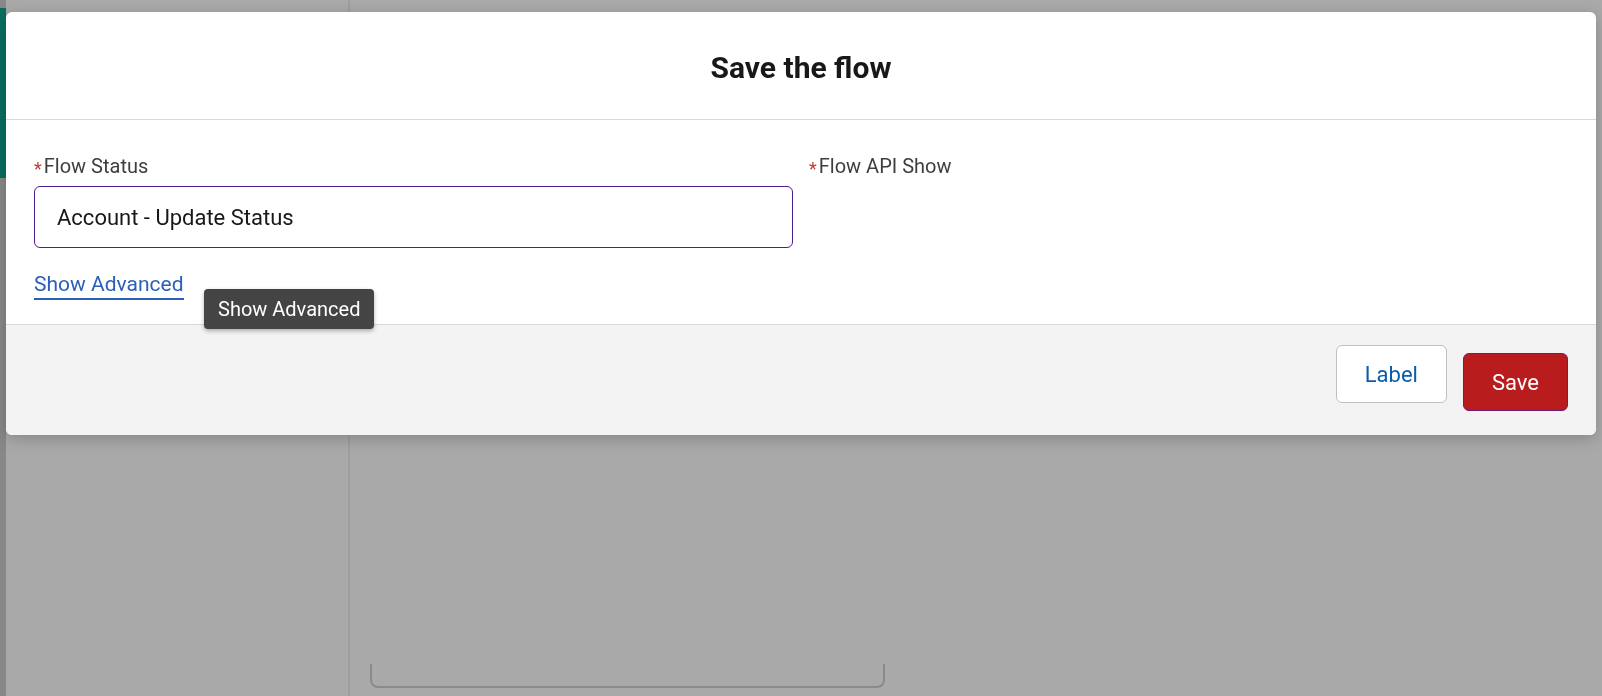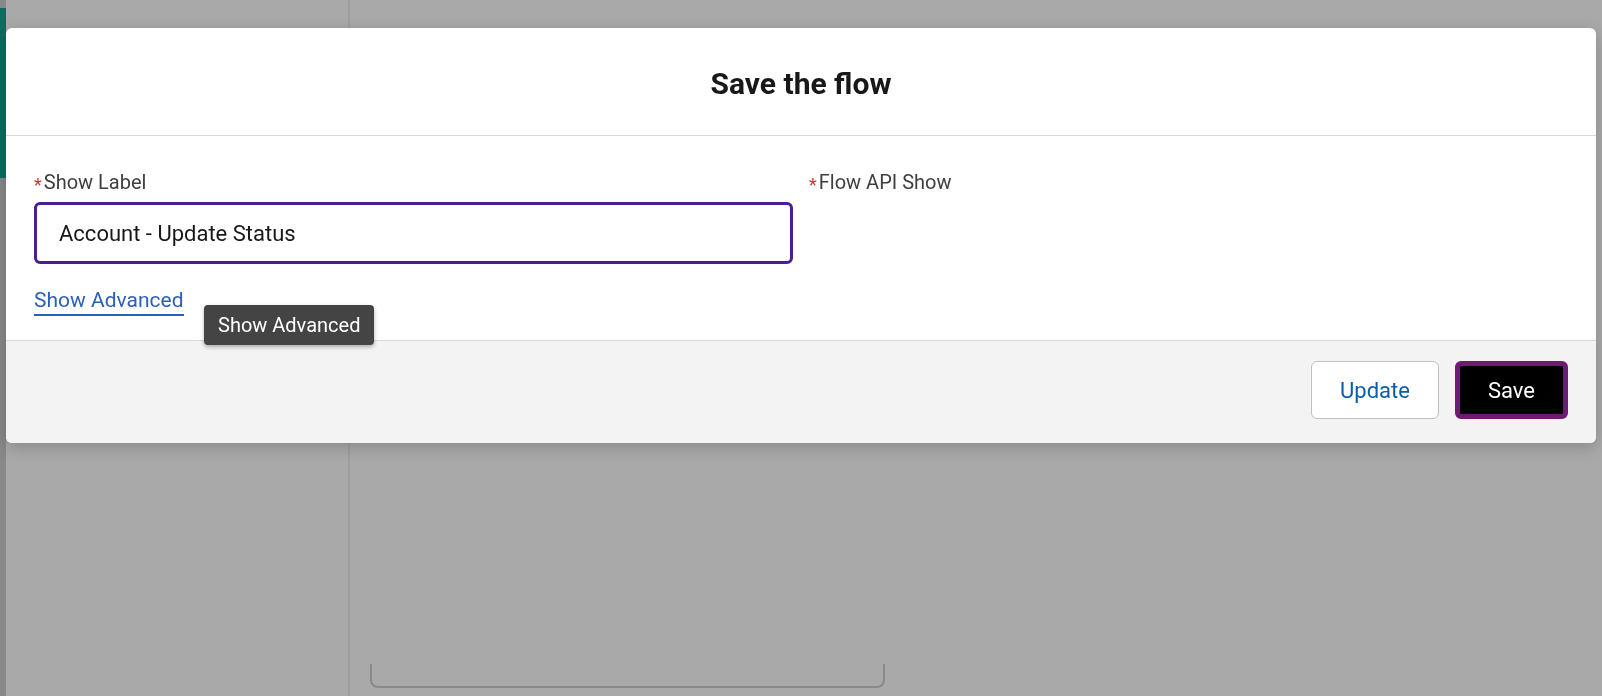--- a/index.html
+++ b/index.html
@@ -11,21 +11,21 @@
       font-family: -apple-system, BlinkMacSystemFont, "Segoe UI", Roboto, Helvetica, Arial, sans-serif;
       background: #a9a9a9;
       width: 1602px;
       height: 696px;
       overflow: hidden;
       position: relative;
     }
     .modal {
       position: absolute;
       left: 6px;
-      top: 28px;
+      top: 12px;
       right: 6px;
       background: #fff;
       border-radius: 6px;
       box-shadow: 0 4px 16px rgba(0,0,0,0.2);
       display: flex;
       flex-direction: column;
     }
     .modal-header {
       padding: 38px 24px 34px 24px;
       text-align: center;
@@ -65,21 +65,21 @@
       position: relative;
       top: 2px;
     }
     .field-label {
       font-size: 20px;
       color: #3e3e3c;
     }
     .text-input {
       width: 100%;
       height: 62px;
-      border: 3px solid #4c1d95;
+      border: 1px solid #4c1d95;
       border-radius: 6px;
       padding: 4px 22px;
       font-size: 22px;
       color: #181818;
       background: #fff;
       font-family: inherit;
     }
     .textarea-input {
       width: 100%;
       height: 110px;
@@ -133,23 +133,24 @@
       display: flex;
       align-items: center;
       justify-content: center;
     }
     .btn-neutral {
       background: #fff;
       border: 1px solid #c0c0c0;
       color: #0b5cab;
     }
     .btn-brand {
-      background: #000000;
-      border: 5px solid #701a75;
+      background: #b91c1c;
+      border: 1px solid #701a75;
       color: #fff;
+      margin-top: 8px;
     }
     .bg-strip-left {
       position: absolute;
       left: 0;
       top: 0;
       width: 6px;
       height: 100%;
       background: #888;
     }
     .bg-strip-left::before {
@@ -192,35 +193,35 @@
 <div class="modal">
   <div class="modal-header">
     <h1 class="modal-title">Save the flow</h1>
   </div>
 
   <div class="modal-body">
     <div class="row">
       <div class="col">
         <div class="label-wrap">
           <span class="required">*</span>
-          <span class="field-label">Show Label</span>
+          <span class="field-label">Flow Status</span>
         </div>
         <input type="text" class="text-input" value="Account - Update Status" style="">
       </div>
       <div class="col">
         <div class="label-wrap">
           <span class="required">*</span>
           <span class="field-label">Flow API Show</span>
         </div>
       </div>
     </div>
 
 
     <a class="link">Show Advanced</a>
 
     <div class="tooltip">Show Advanced</div>
   </div>
 
   <div class="modal-footer">
-    <button class="btn btn-neutral">Update</button>
+    <button class="btn btn-neutral">Label</button>
     <button class="btn btn-brand">Save</button>
   </div>
 </div>
 
 </body></html>

